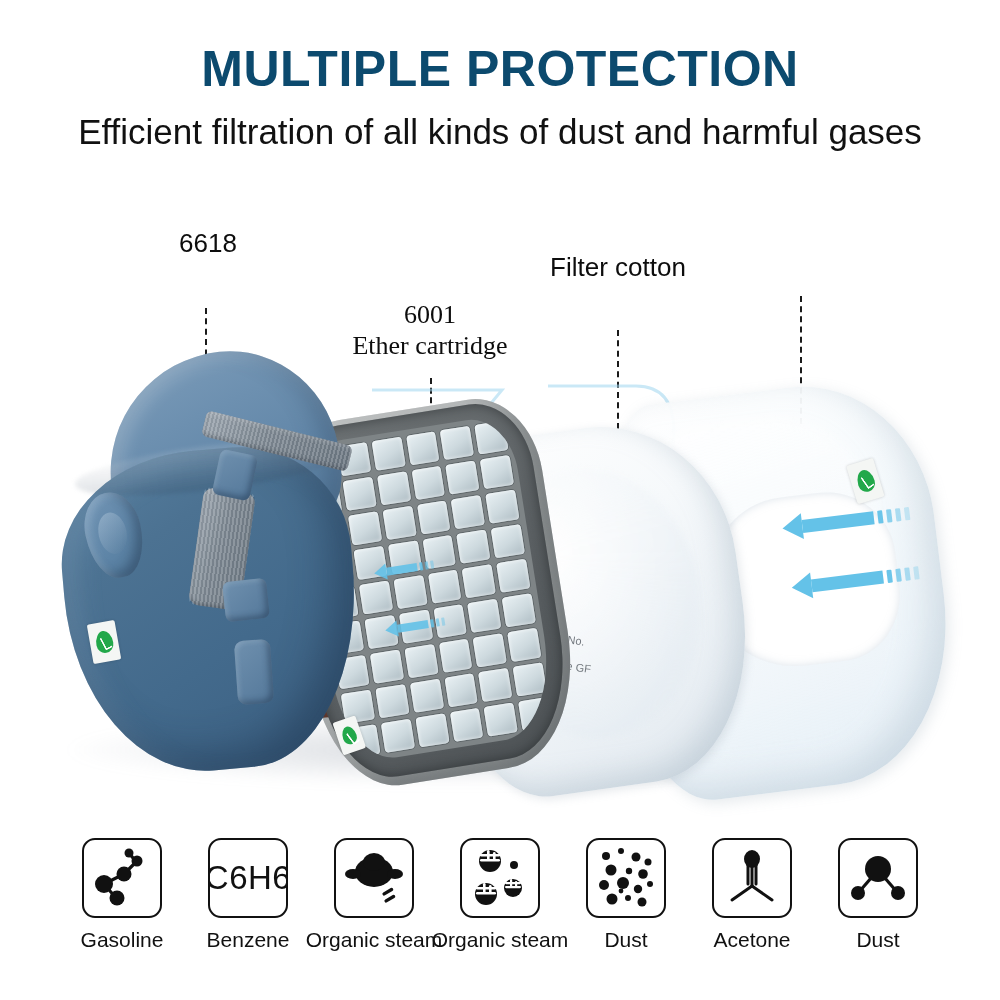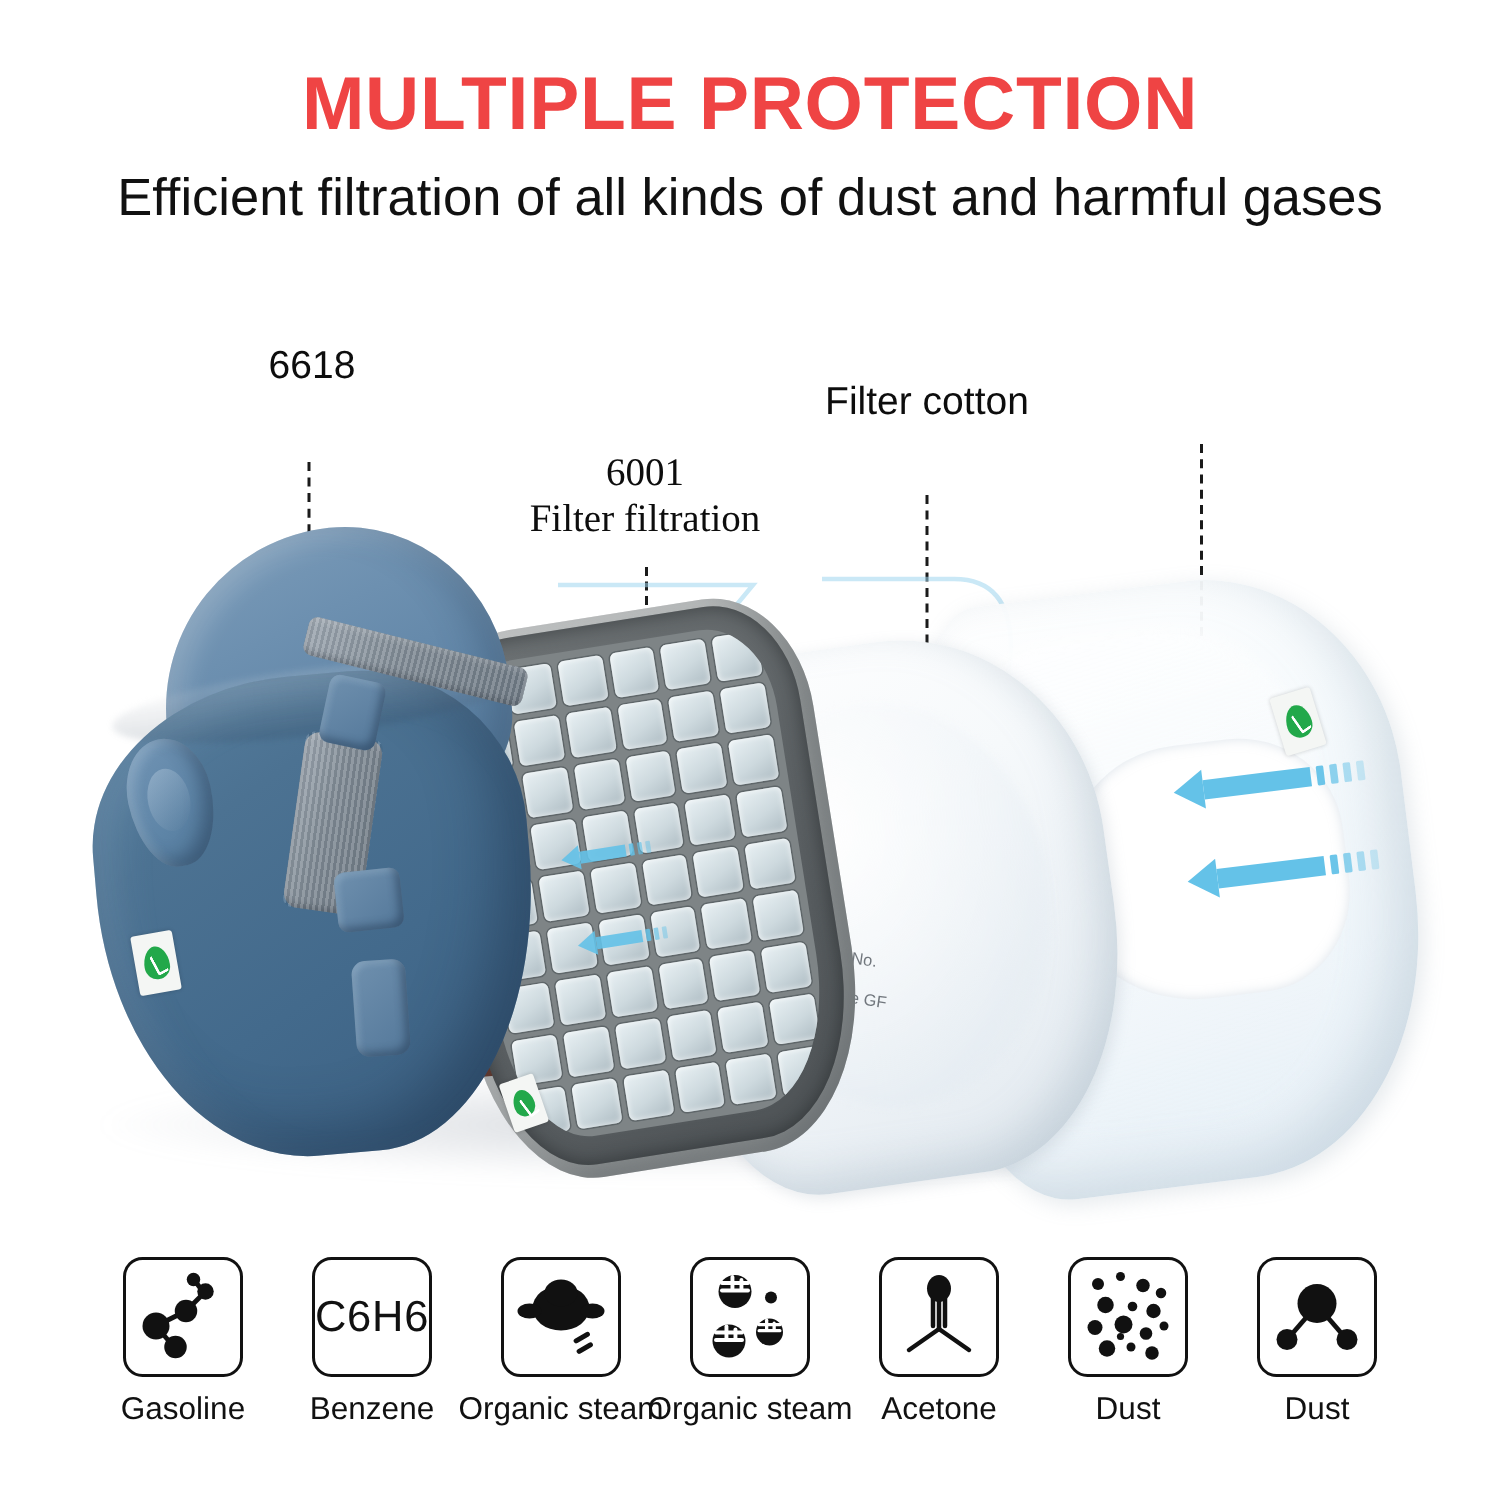--- a/index.html
+++ b/index.html
@@ -11,21 +11,21 @@
     position:relative;
   }
   .stage{position:absolute;inset:0;}
 
   
   .title{
     position:absolute;left:0;right:0;top:40px;
     text-align:center;
     font-size:50px;font-weight:bold;
     letter-spacing:0.5px;
-    color:#ef4444;
+    color:#0c4a6e;
   }
   .subtitle{
     position:absolute;left:0;right:0;top:112px;
     text-align:center;
     font-size:35px;font-weight:400;
     color:#111;
     white-space:nowrap;
   }
 
   
@@ -225,39 +225,39 @@
     width:76px;height:76px;
     border:2.5px solid #111;border-radius:13px;
     background:#fff;position:relative;overflow:hidden;
   }
   .icon-cap{
     margin-top:10px;font-size:21px;color:#111;white-space:nowrap;text-align:right;
   }
   .icon-box svg{display:block;width:100%;height:100%;}
   .benz{
     width:100%;height:100%;display:flex;align-items:center;justify-content:center;
-    font-size:29px;color:#111;letter-spacing:.5px;
+    font-size:33px;color:#111;letter-spacing:.5px;
   }
 </style>
 </head>
 <body>
 
 <div class="stage">
 
   <div class="title">MULTIPLE PROTECTION</div>
   <div class="subtitle">Efficient filtration of all kinds of dust and harmful gases</div>
 
   <div class="callout" style="left:118px;top:228px;width:180px;">
     <div class="ln1">6618</div>
   </div>
   <div class="leader" style="left:205px;top:308px;height:120px;"></div>
 
   <div class="callout" style="left:330px;top:300px;width:200px;font-family:Liberation Serif, serif;">
     <div class="ln1">6001</div>
-    <div class="ln2">Filter filtration</div>
+    <div class="ln2">Ether cartridge</div>
   </div>
   <div class="leader" style="left:430px;top:378px;height:122px;"></div>
 
   <div class="callout" style="left:523px;top:252px;width:190px;">
     <div class="ln2">Filter cotton</div>
   </div>
   <div class="leader" style="left:617px;top:330px;height:130px;"></div>
 
   <div class="leader" style="left:800px;top:296px;height:128px;"></div>
 
@@ -500,36 +500,20 @@
             <circle cx="52" cy="25" r="4"></circle>
           </g>
         </svg>
       </div>
       <div class="icon-cap">Organic steam</div>
     </div>
 
     <div class="icon-cell">
       <div class="icon-box">
         <svg viewBox="0 0 76 76">
-          <g stroke="#111" stroke-width="3" fill="none" stroke-linecap="round">
-            <line x1="38" y1="22" x2="38" y2="46"></line>
-            <line x1="38" y1="46" x2="18" y2="60"></line>
-            <line x1="38" y1="46" x2="58" y2="60"></line>
-            <line x1="34" y1="24" x2="34" y2="44"></line>
-            <line x1="42" y1="24" x2="42" y2="44"></line>
-          </g>
-          <ellipse cx="38" cy="19" rx="8" ry="9" fill="#111"></ellipse>
-        </svg>
-      </div>
-      <div class="icon-cap">Acetone</div>
-    </div>
-
-    <div class="icon-cell">
-      <div class="icon-box">
-        <svg viewBox="0 0 76 76">
           <g fill="#111">
             <circle cx="18" cy="16" r="4"></circle>
               <circle cx="33" cy="11" r="3"></circle>
             <circle cx="48" cy="17" r="4.5"></circle>
               <circle cx="60" cy="22" r="3.5"></circle>
             <circle cx="23" cy="30" r="5.5"></circle>
               <circle cx="41" cy="31" r="3.2"></circle>
             <circle cx="55" cy="34" r="4.8"></circle>
               <circle cx="16" cy="45" r="5"></circle>
             <circle cx="35" cy="43" r="6"></circle>
@@ -541,20 +525,36 @@
             <circle cx="33" cy="51" r="2.4"></circle>
           </g>
         </svg>
       </div>
       <div class="icon-cap">Dust</div>
     </div>
 
     <div class="icon-cell">
       <div class="icon-box">
         <svg viewBox="0 0 76 76">
+          <g stroke="#111" stroke-width="3" fill="none" stroke-linecap="round">
+            <line x1="38" y1="22" x2="38" y2="46"></line>
+            <line x1="38" y1="46" x2="18" y2="60"></line>
+            <line x1="38" y1="46" x2="58" y2="60"></line>
+            <line x1="34" y1="24" x2="34" y2="44"></line>
+            <line x1="42" y1="24" x2="42" y2="44"></line>
+          </g>
+          <ellipse cx="38" cy="19" rx="8" ry="9" fill="#111"></ellipse>
+        </svg>
+      </div>
+      <div class="icon-cap">Acetone</div>
+    </div>
+
+    <div class="icon-cell">
+      <div class="icon-box">
+        <svg viewBox="0 0 76 76">
           <g stroke="#111" stroke-width="3.2">
             <line x1="38" y1="30" x2="19" y2="52"></line>
             <line x1="38" y1="30" x2="57" y2="52"></line>
           </g>
           <g fill="#111">
             <circle cx="38" cy="29" r="13"></circle>
             <circle cx="18" cy="53" r="7"></circle>
             <circle cx="58" cy="53" r="7"></circle>
           </g>
         </svg>

